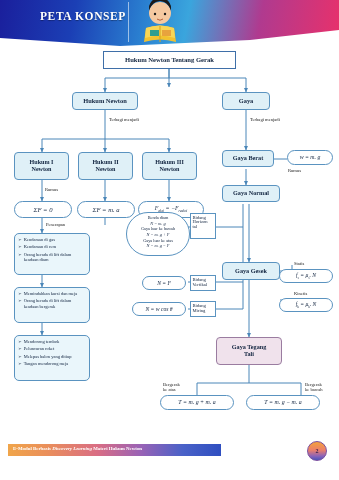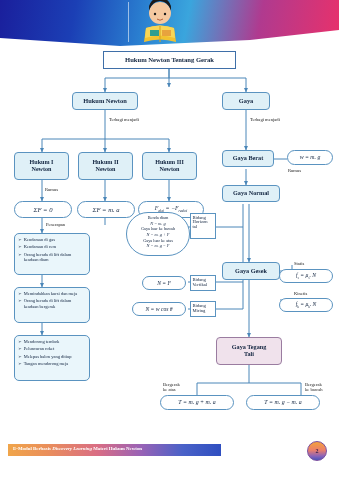--- a/index.html
+++ b/index.html
@@ -85,20 +85,21 @@
   }
 </style>
 </head>
 <body>
 
 <div id="page">
 
   <div class="header">
     <div class="header-bg"></div>
     <div class="header-divider"></div>
+    <div class="header-title">PETA KONSEP</div>
     <svg class="mascot" viewBox="0 0 52 47">
       <ellipse cx="26" cy="13" rx="11" ry="11" fill="#f5c9a0"></ellipse>
       <path d="M15 12 A11 11 0 0 1 37 12 L37 8 A11 9 0 0 0 15 8 Z" fill="#1a1a1a"></path>
       <path d="M15 10 q4 -9 11 -9 q7 0 11 9 q0 -12 -11 -12 q-11 0 -11 12 Z" fill="#1a1a1a"></path>
       <circle cx="21" cy="14" r="1.2" fill="#1a1a1a"></circle>
       <circle cx="31" cy="14" r="1.2" fill="#1a1a1a"></circle>
       <path d="M23 19 q3 2.5 6 0" stroke="#b5623c" stroke-width="1" fill="none"></path>
       <path d="M12 28 q14 -5 28 0 l2 14 q-16 -5 -32 0 Z" fill="#f2c230"></path>
       <path d="M12 28 q14 -5 28 0 l1 10 q-15 -5 -30 0 Z" fill="#f7d657"></path>
       <rect x="16" y="30" width="9" height="6" fill="#2e9e8f"></rect>

